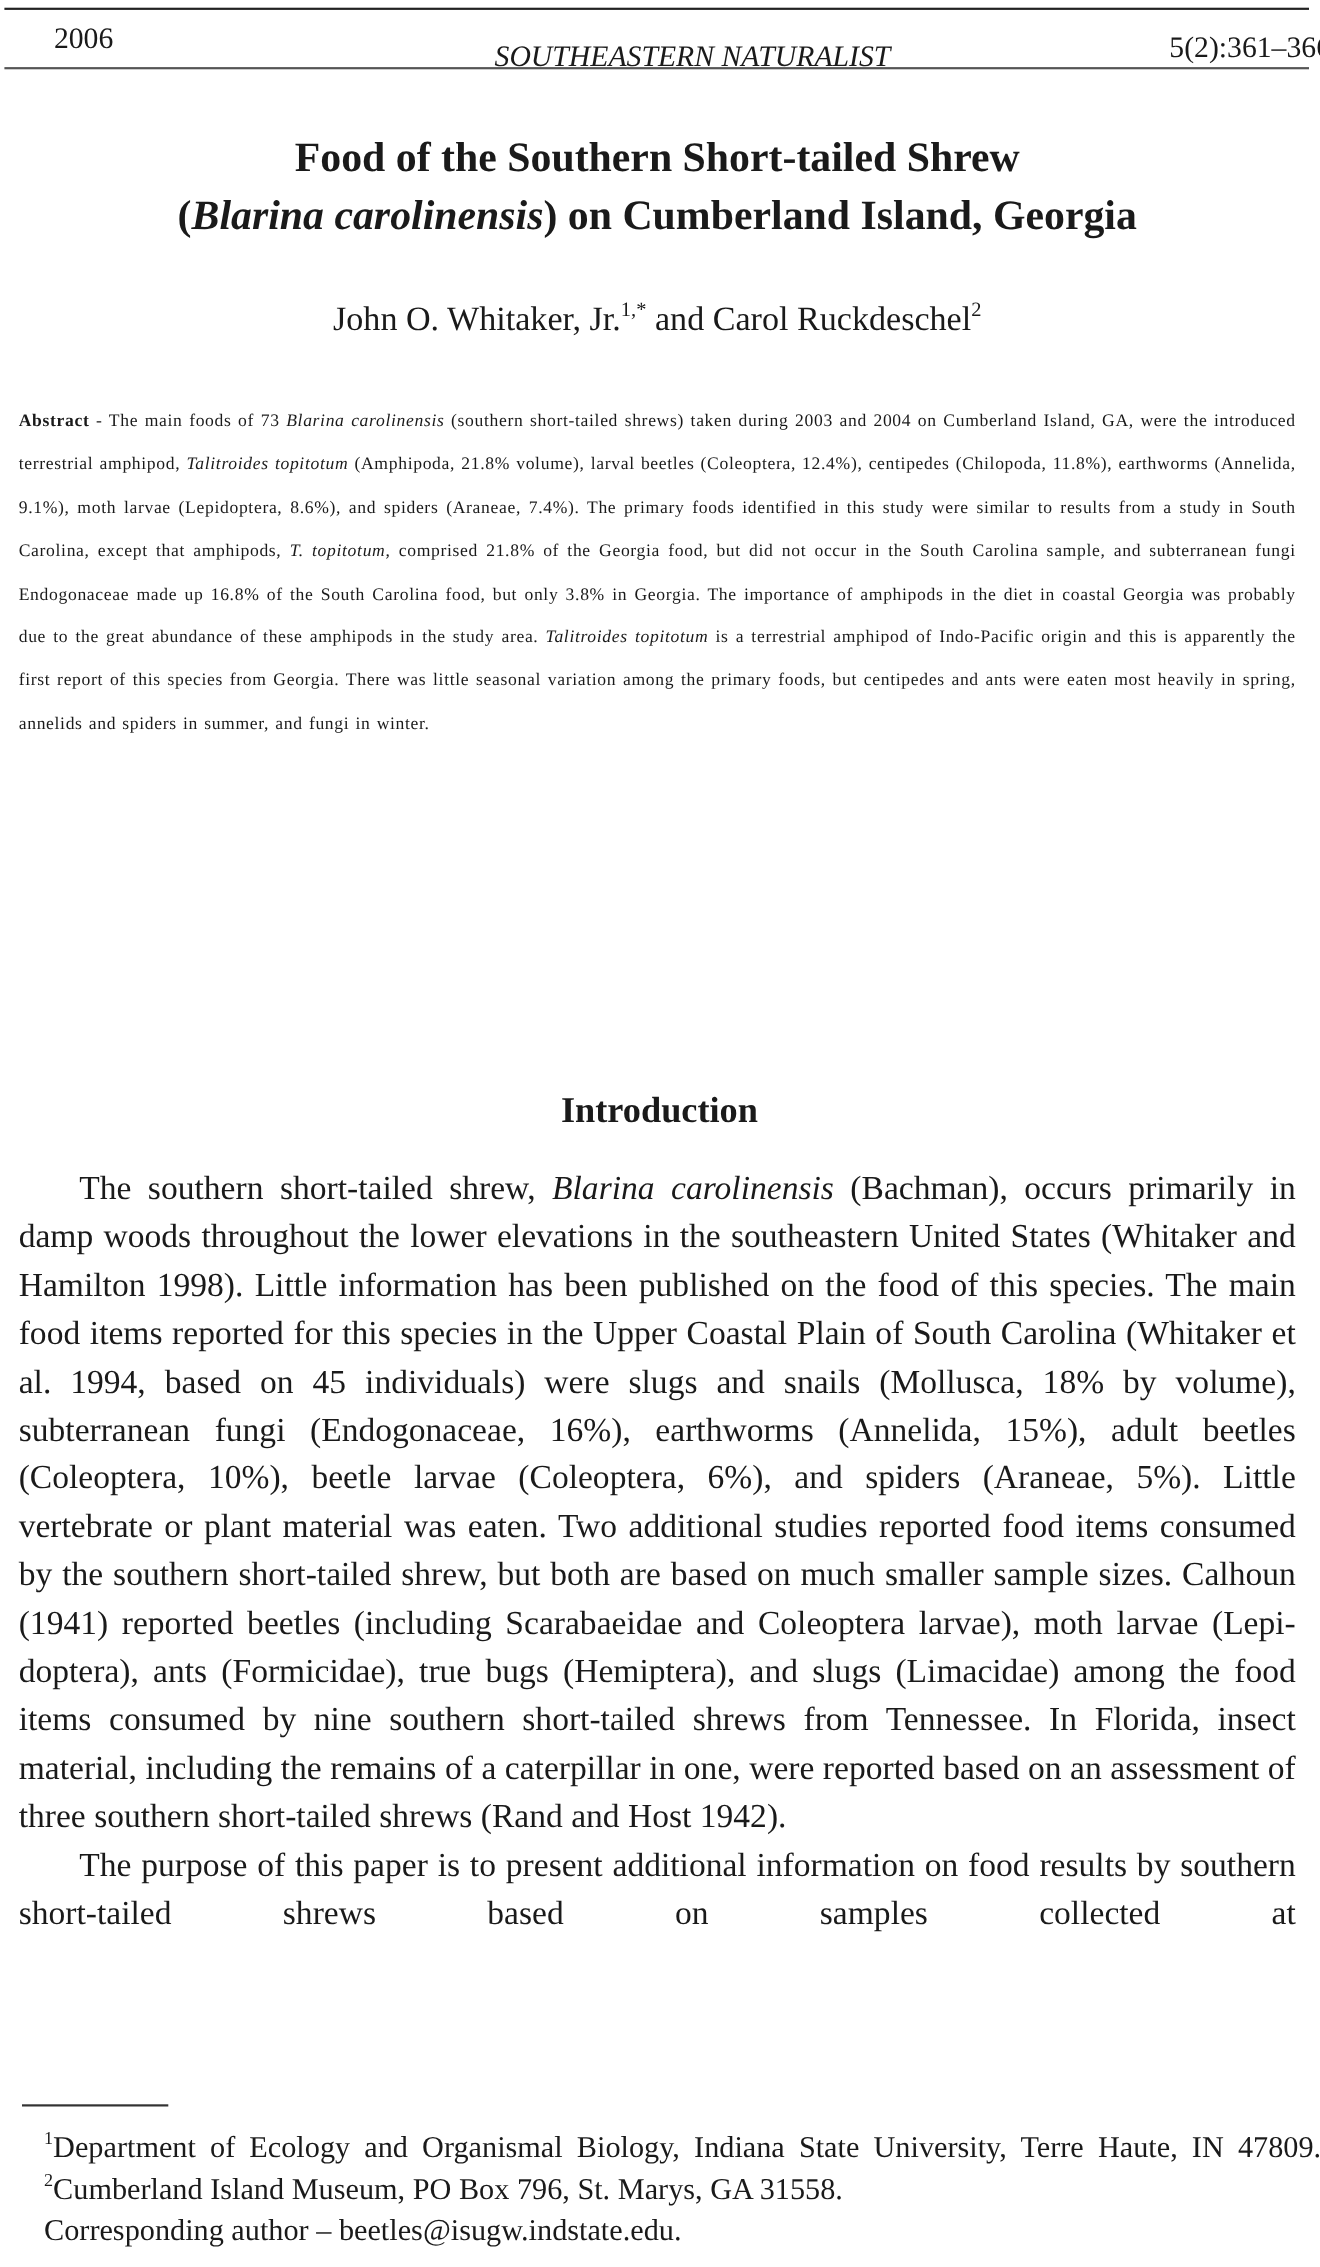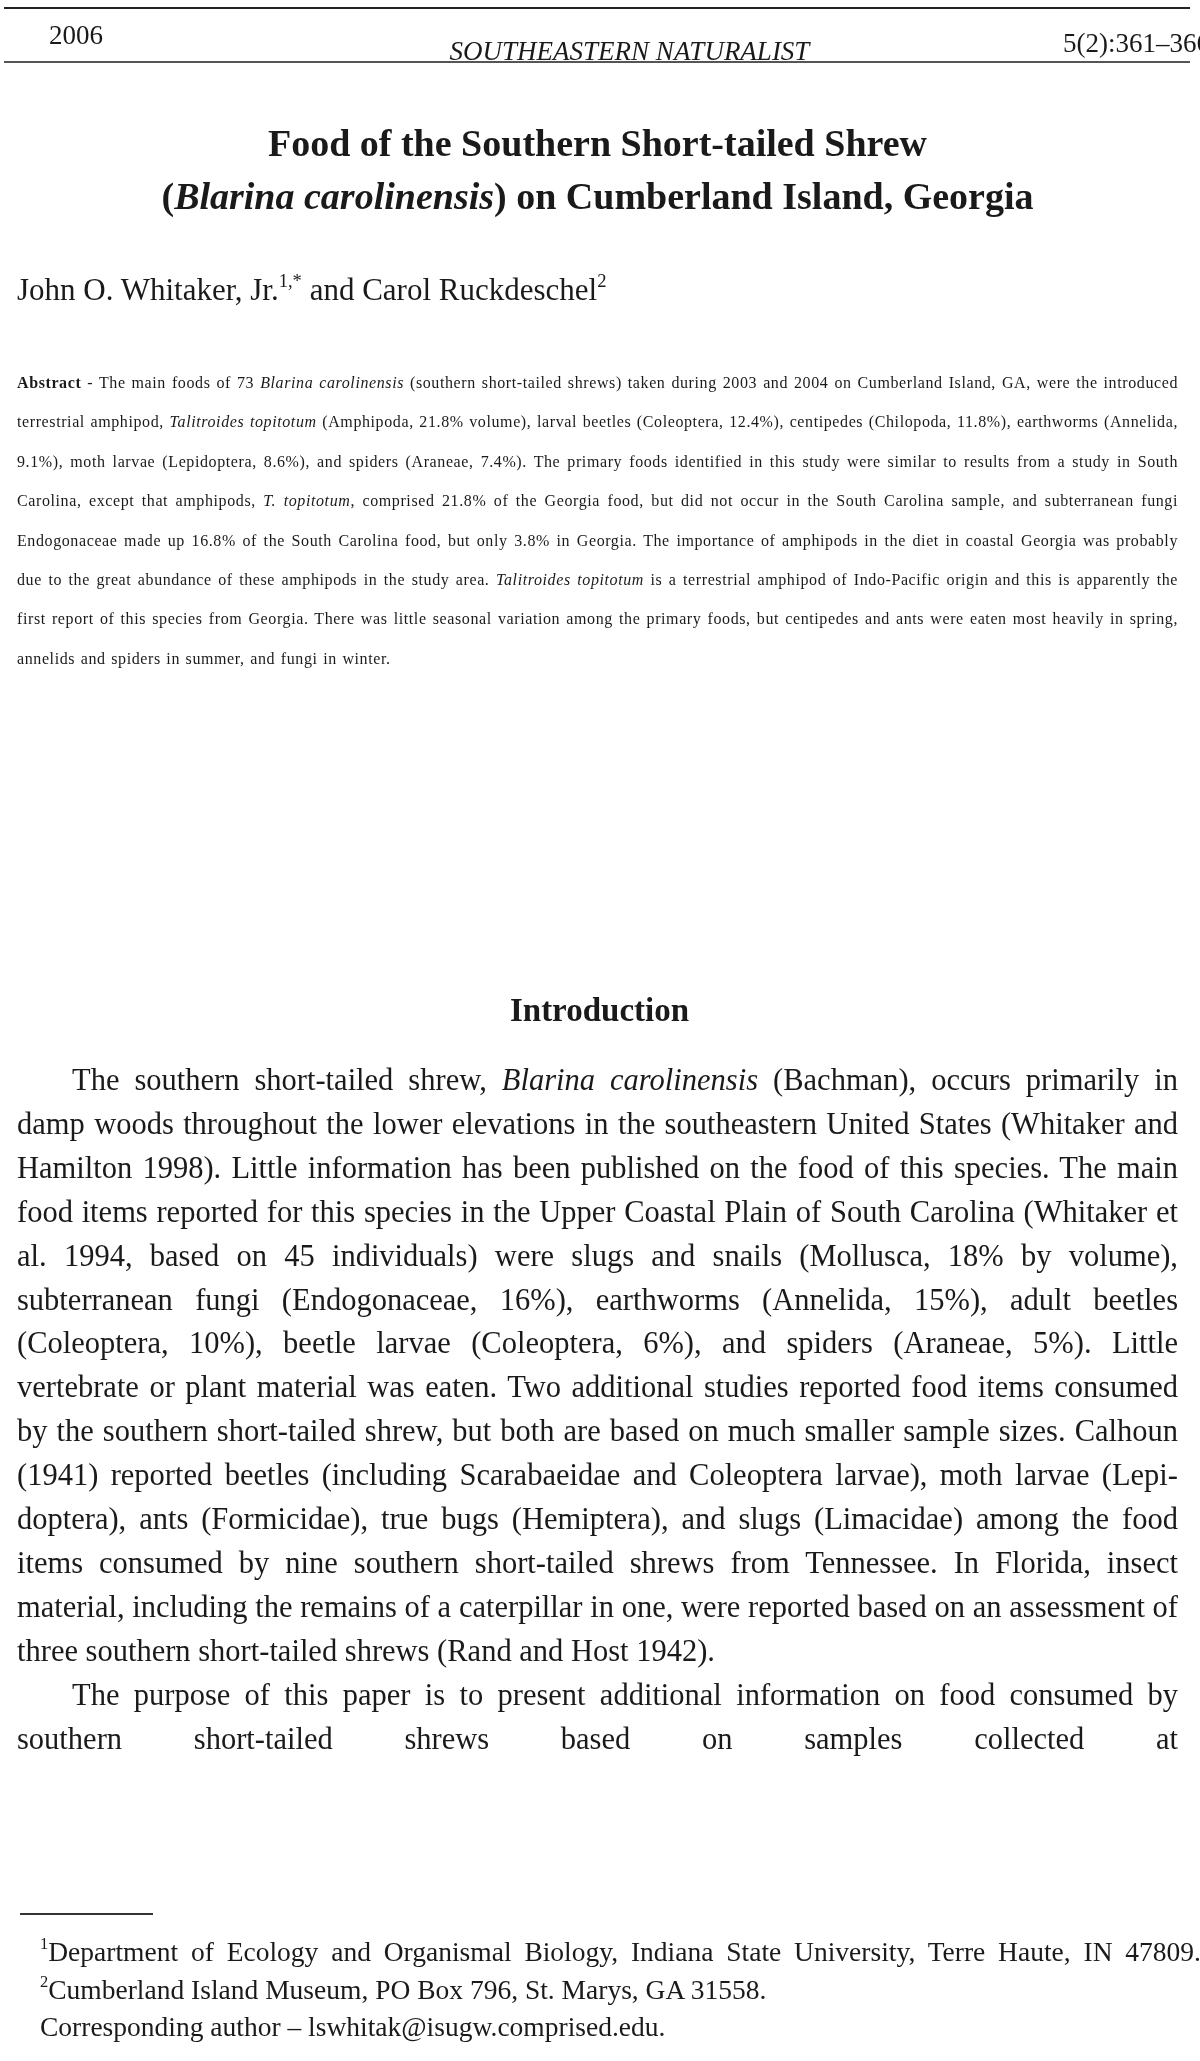--- a/index.html
+++ b/index.html
@@ -57,21 +57,21 @@
     font-weight: bold;
     font-size: 38px;
     line-height: 53px;
   }
   .title .line { display: block; white-space: nowrap; }
   .authors {
     position: absolute;
     left: 17px;
     width: 1161px;
     top: 270px;
-    text-align: left;
+    text-align: center;
     font-size: 31px;
     line-height: 40px;
     white-space: nowrap;
   }
   sup { font-size: 0.6em; line-height: 0; vertical-align: 0.7em; }
 
   .abstract {
     position: absolute;
     left: 17px;
     width: 1161px;
@@ -148,20 +148,20 @@
 </div>
 
 <div class="abstract">
   <span class="label">Abstract</span><span> - The main foods of 73 </span><i>Blarina carolinensis</i><span> (southern short-tailed shrews) taken during 2003 and 2004 on Cumberland Island, GA, were the intro­duced terrestrial amphipod, </span><i>Talitroides topitotum</i><span> (Amphipoda, 21.8% volume), larval beetles (Coleoptera, 12.4%), centipedes (Chilopoda, 11.8%), earthworms (Annelida, 9.1%), moth larvae (Lepidoptera, 8.6%), and spiders (Araneae, 7.4%). The primary foods identified in this study were similar to results from a study in South Carolina, except that amphipods, </span><i>T. topitotum</i><span>, comprised 21.8% of the Georgia food, but did not occur in the South Carolina sample, and subterranean fungi Endogonaceae made up 16.8% of the South Carolina food, but only 3.8% in Georgia. The importance of amphipods in the diet in coastal Georgia  was probably due to the great abundance of these amphipods in the study area. </span><i>Talitroides topitotum</i><span> is a terrestrial amphipod of Indo-Pacific origin and this is apparently the first report of this species from Georgia.  There was little seasonal variation among the primary foods, but centipedes and ants were eaten most heavily in spring, annelids and spiders in summer, and fungi in winter.</span>
 </div>
 
 <h2 class="section-heading" style="margin:0;">Introduction</h2>
 
 <div class="body-text">
   <p><span>The southern short-tailed shrew, </span><i>Blarina carolinensis</i><span> (Bachman), occurs primarily in damp woods throughout the lower elevations in the southeastern United States (Whitaker and Hamilton 1998). Little information has been published on the food of this species. The main food items reported for this species in the Upper Coastal Plain of South Carolina (Whitaker et al. 1994, based on 45 individuals) were slugs and snails (Mollusca, 18% by volume), subterranean fungi (Endogonaceae, 16%), earthworms (Annelida, 15%), adult beetles (Coleoptera, 10%), beetle larvae (Coleoptera, 6%), and spiders (Araneae, 5%). Little vertebrate or plant material was eaten. Two additional studies reported food items consumed by the southern short-tailed shrew, but both are based on much smaller sample sizes. Calhoun (1941) reported beetles (including Scarabaeidae and Coleoptera larvae), moth larvae (Lepi­doptera), ants (Formicidae), true bugs (Hemiptera), and slugs (Limacidae) among the food items consumed by nine southern short-tailed shrews from Tennessee. In Florida, insect material, including the remains of a caterpillar in one, were reported based on an assessment of three southern short-tailed shrews (Rand and Host 1942).</span></p>
-  <p style="text-align-last: justify;">The purpose of this paper is to present additional information on food consumed by southern short-tailed shrews based on samples collected at</p>
+  <p style="text-align-last: justify;">The purpose of this paper is to present additional information on food results by southern short-tailed shrews based on samples collected at</p>
 </div>
 
 <div class="footnote-rule"></div>
 <div class="footnotes">
   <p><sup>1</sup><span>Department of Ecology and Organismal Biology, Indiana State University, Terre Haute, IN 47809. </span><sup>2</sup><span>Cumberland Island Museum, PO Box 796, St. Marys, GA 31558.</span></p>
-  <p>Corresponding author – lswhitak@isugw.comprised.edu.</p>
+  <p>Corresponding author – beetles@isugw.indstate.edu.</p>
 </div>
 
 </body></html>

